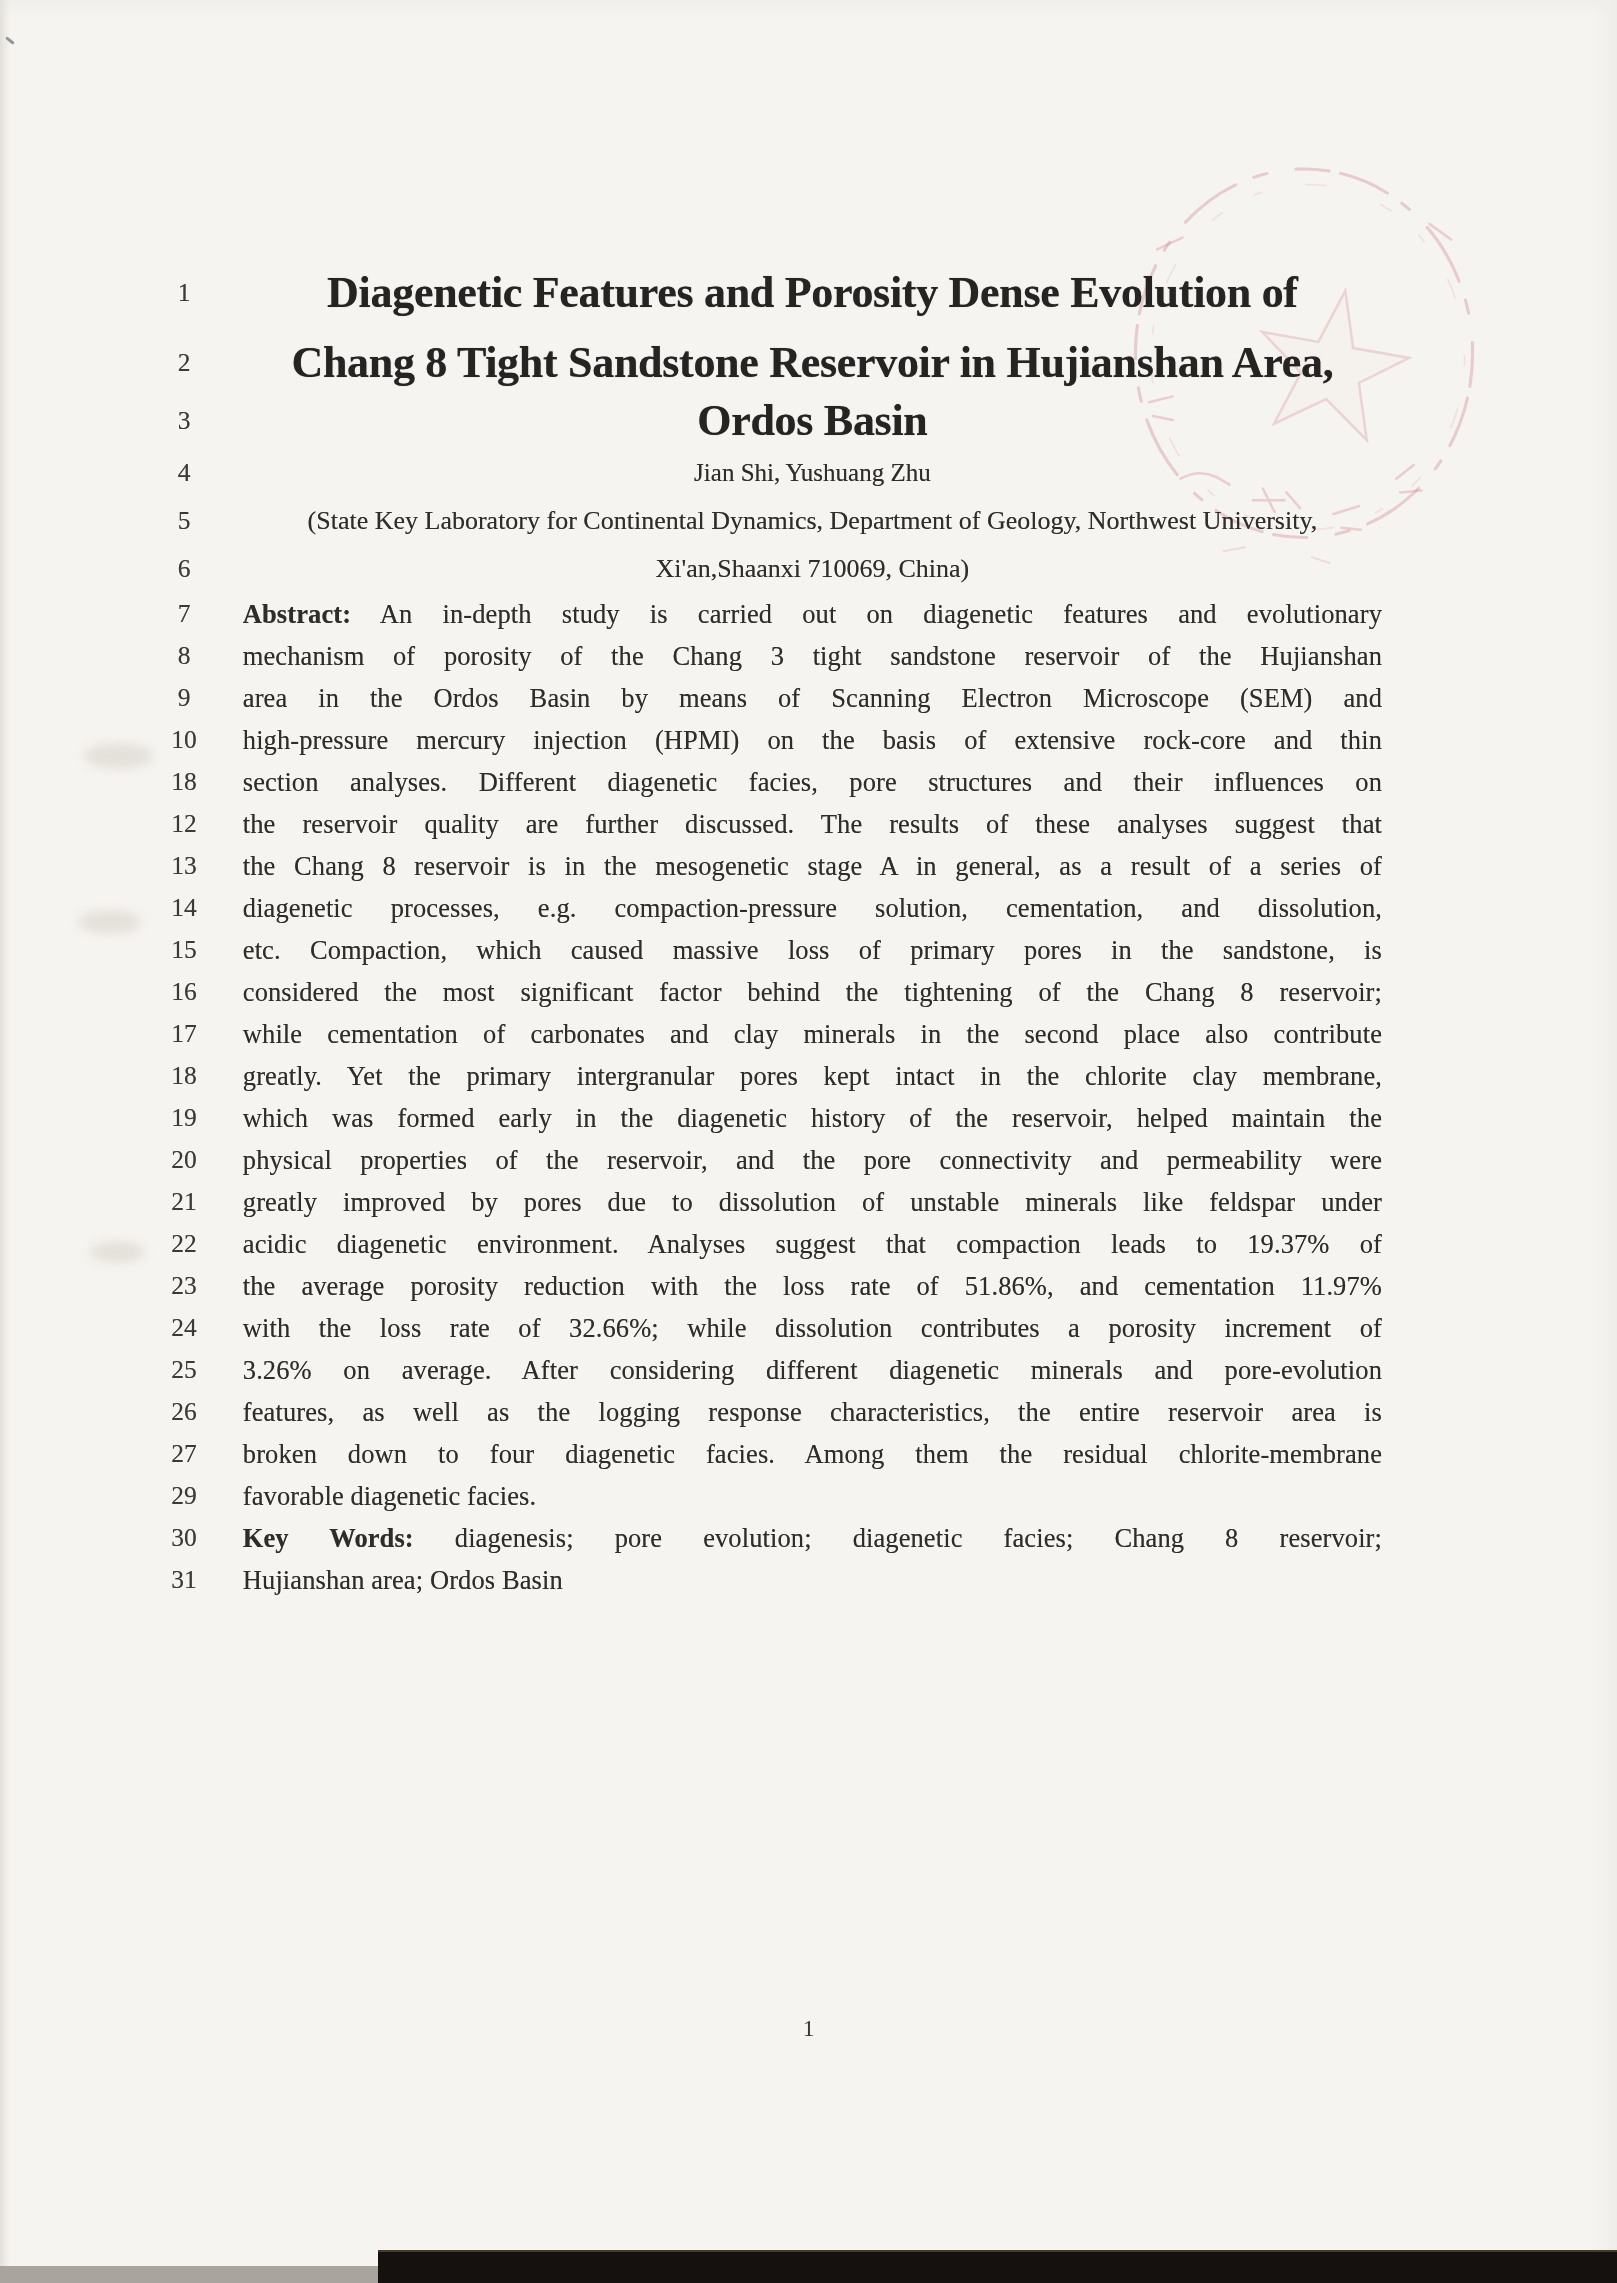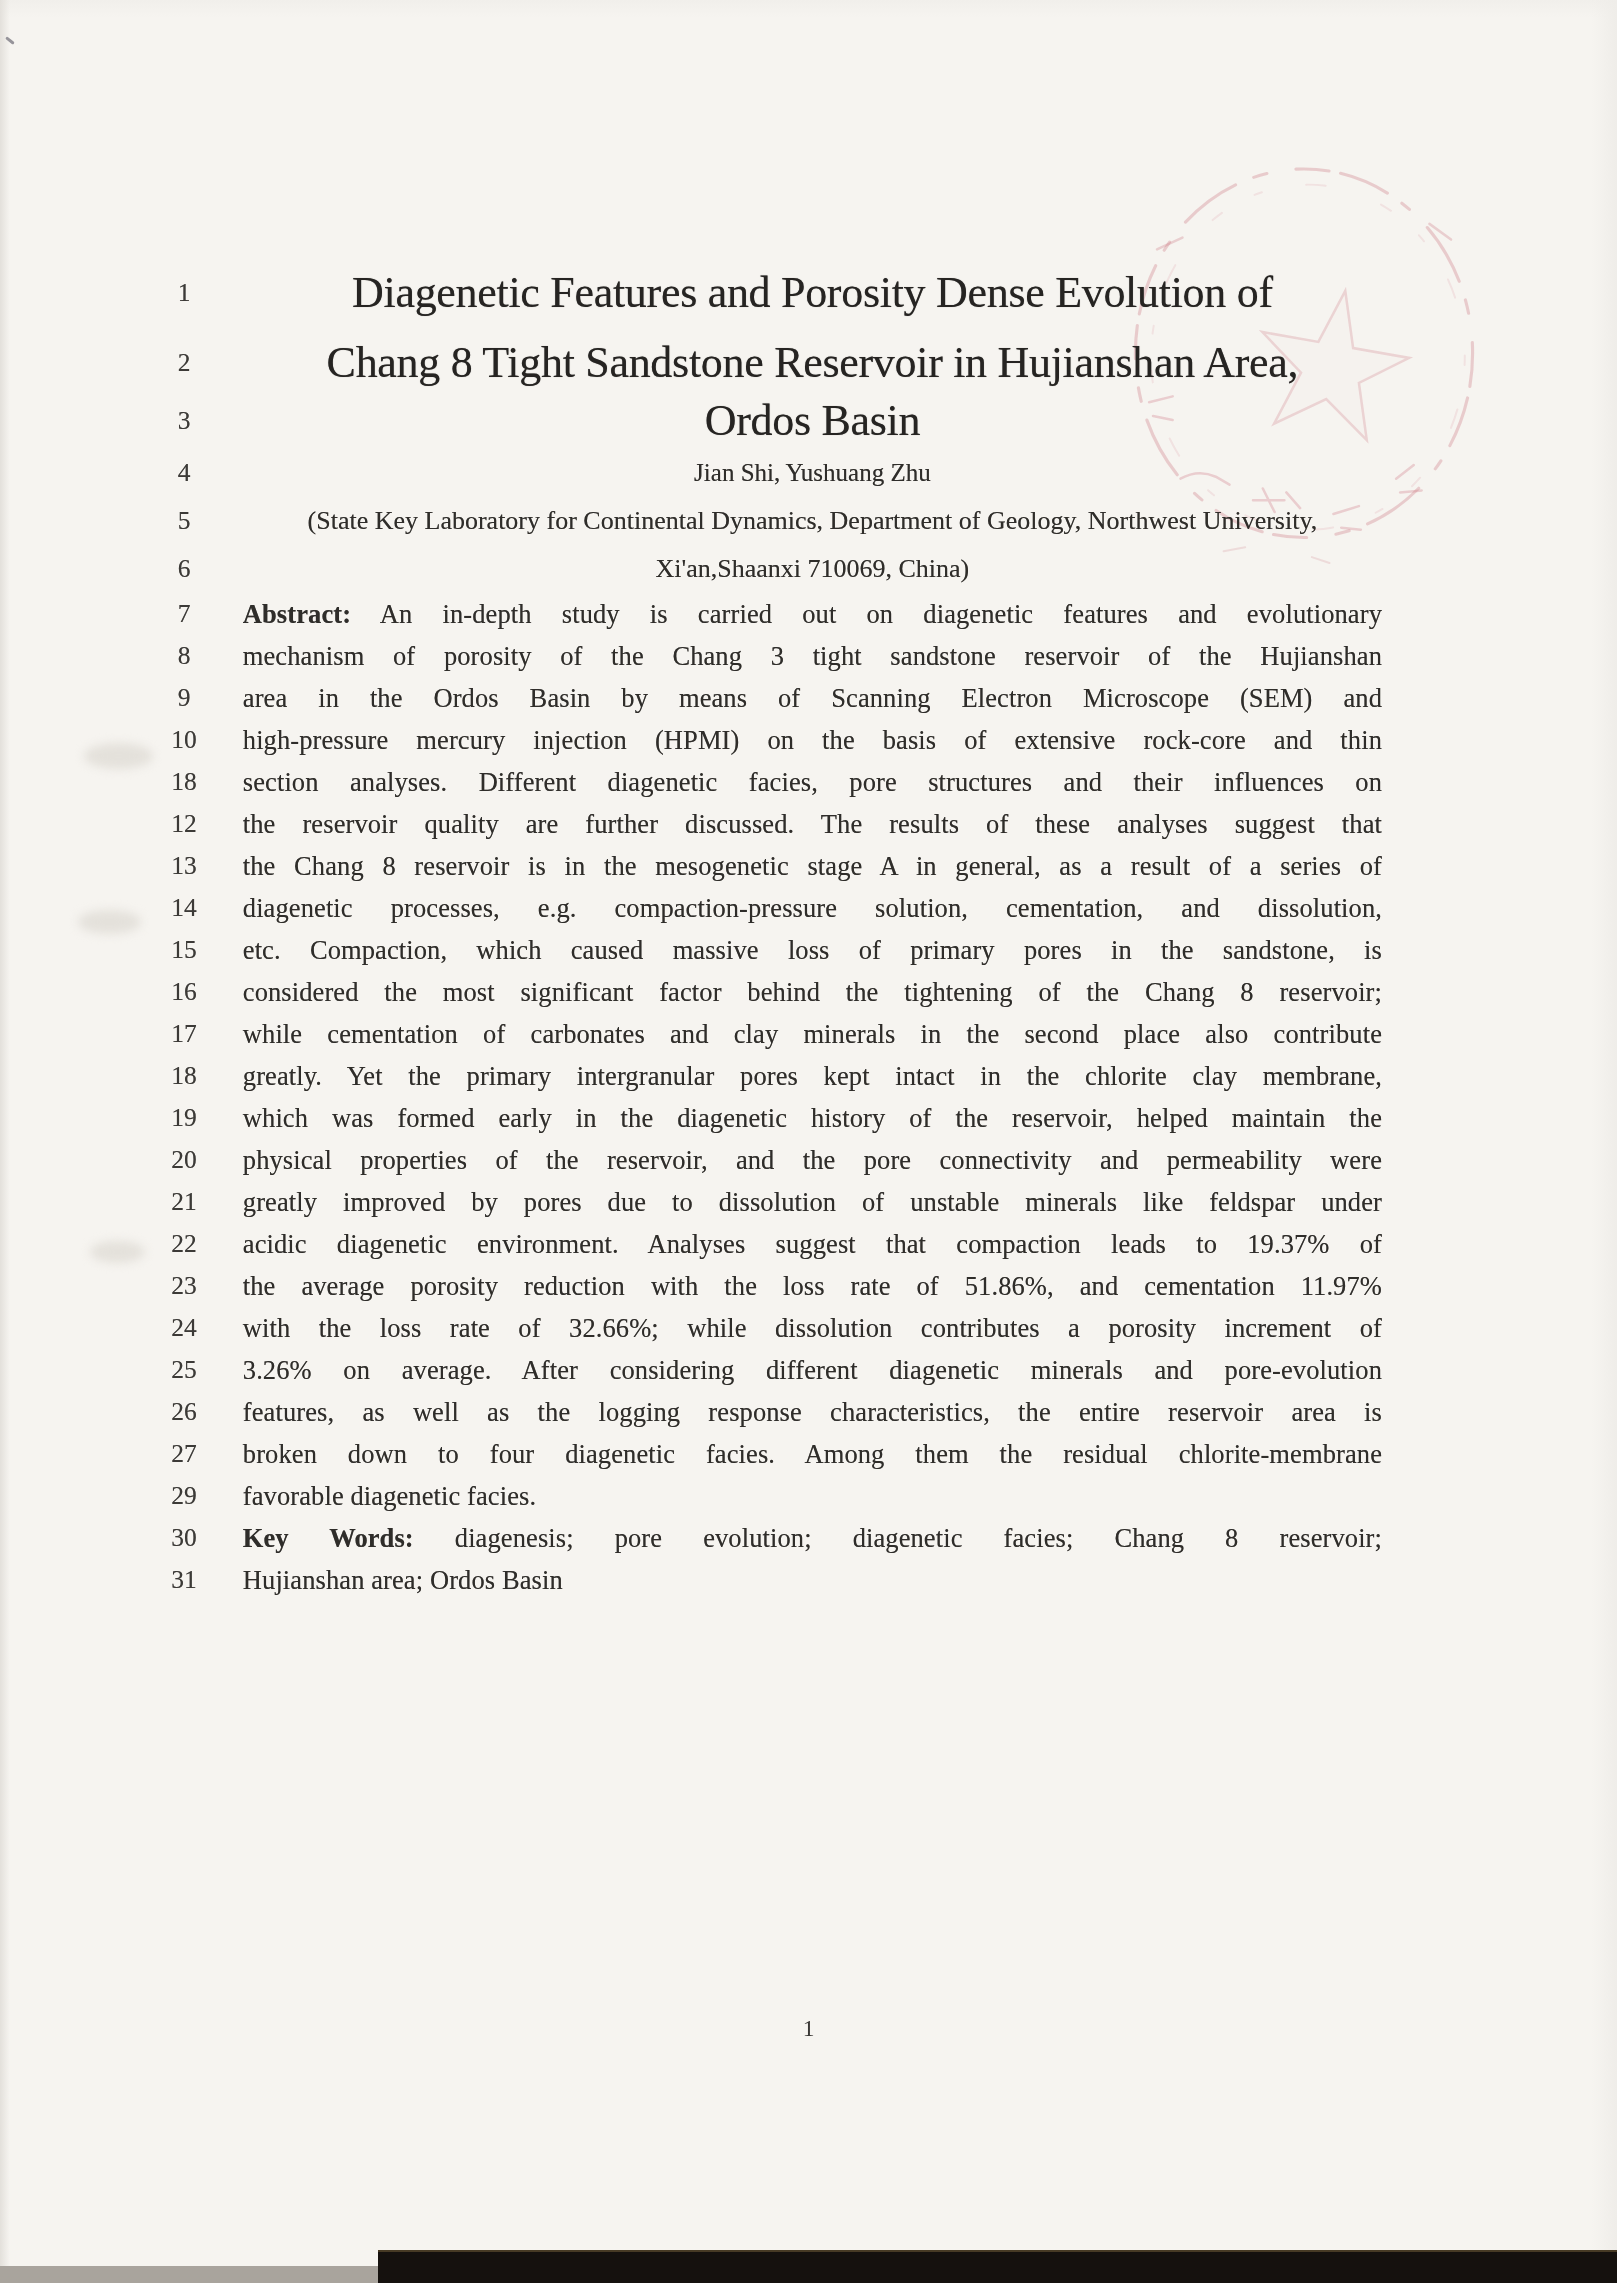--- a/index.html
+++ b/index.html
@@ -21,21 +21,21 @@
   .row{display:flex;}
   .num{flex:0 0 94px;width:94px;text-align:center;font-size:25.5px;color:#3c3a37;
        text-shadow:0 0 0.4px rgba(40,38,35,.45);}
   .txt{flex:1;min-width:0;padding-left:11.8px;text-shadow:0 0 0.5px rgba(40,38,35,.5);
        overflow:hidden;white-space:normal;}
   .r-title1{height:76px;line-height:76px;}
   .r-title2{height:63px;line-height:63px;}
   .r-title3{height:54px;line-height:54px;}
   .r-title1 .txt,.r-title2 .txt,.r-title3 .txt{
        font-size:44px;text-align:center;color:#262422;letter-spacing:-0.3px;
-       text-shadow:0 0 0.7px rgba(30,28,26,.6);}
+       text-shadow:0 0 0.7px rgba(30,28,26,.6);font-weight:bold;}
   .r-authors{height:49px;line-height:49px;}
   .r-authors .txt{font-size:25px;text-align:center;}
   .r-affil{height:48px;line-height:48px;}
   .r-affil .txt{font-size:26px;text-align:center;}
   .r-body,.r-body-left{height:42px;line-height:42px;}
   .r-body .txt,.r-body-left .txt{font-size:26.5px;letter-spacing:0.1px;}
   .r-body .txt{text-align:justify;text-align-last:justify;text-justify:inter-word;}
   .r-body-left .txt{text-align:center;text-align-last:left;}
   b{font-weight:700;}
   

